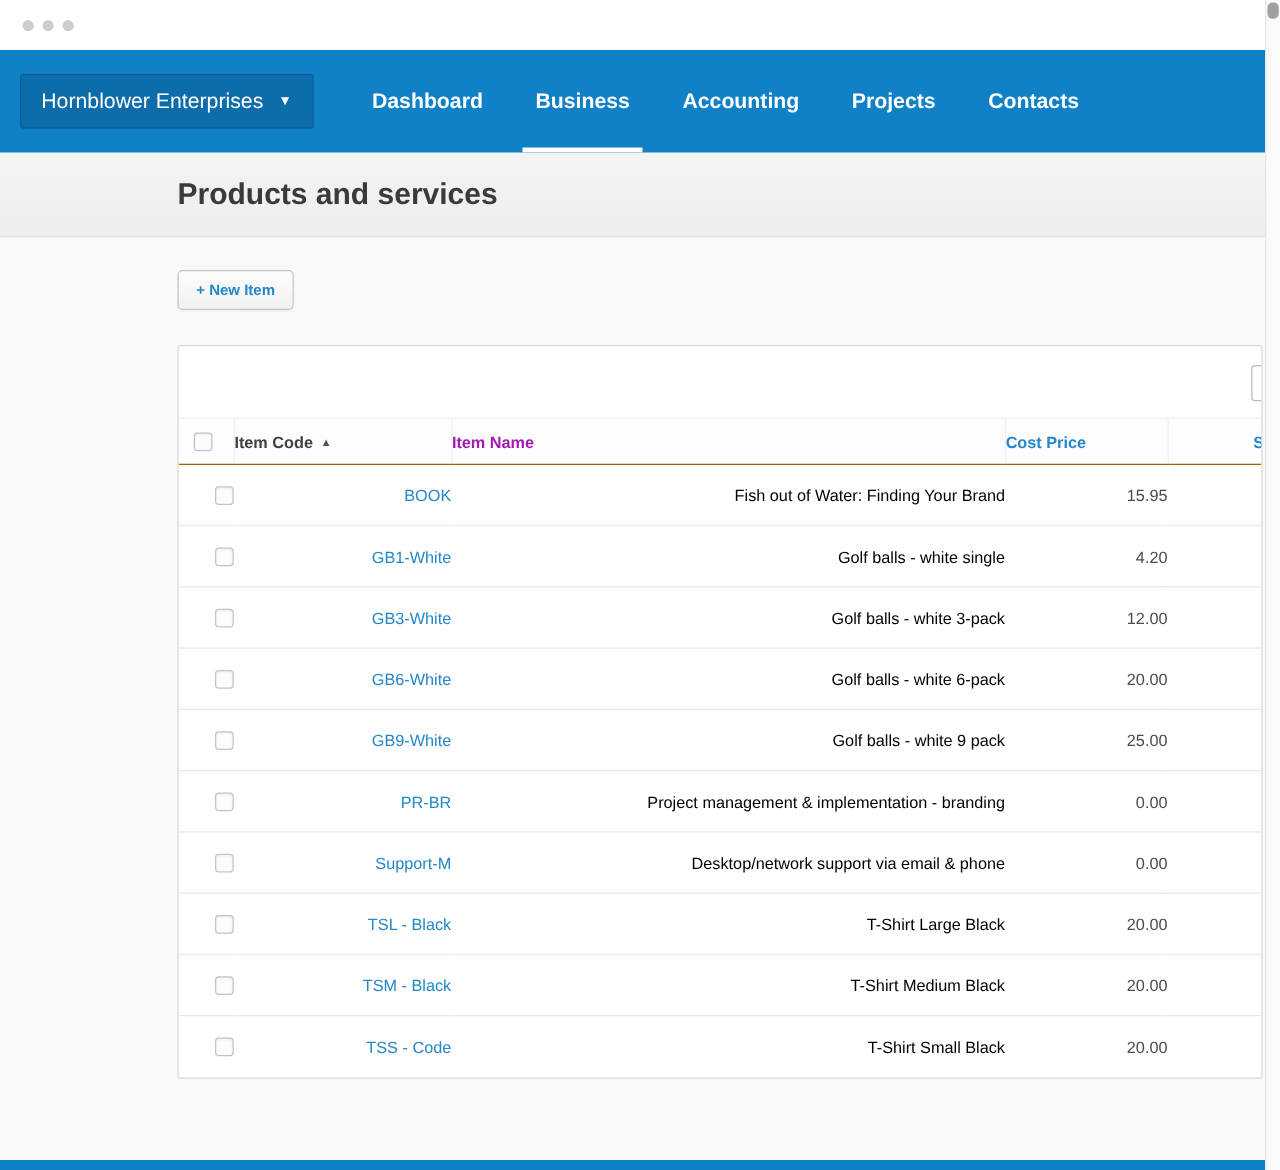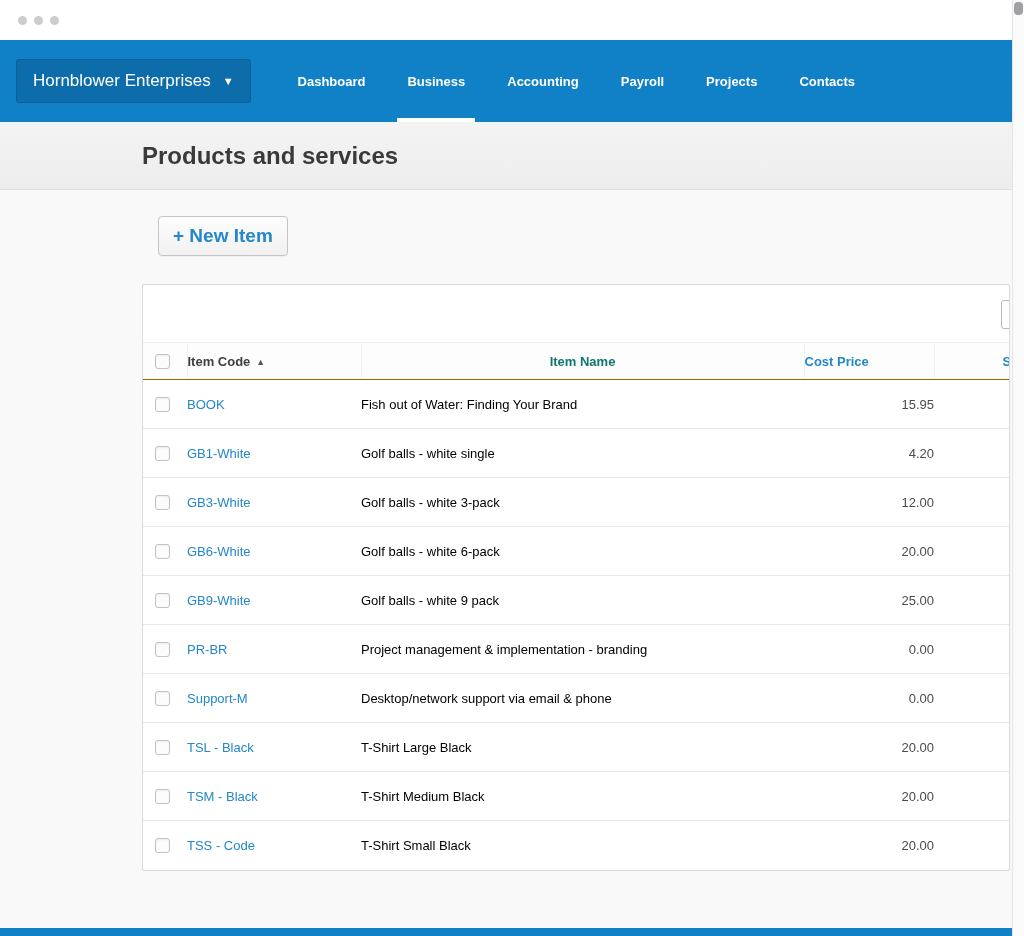--- a/index.html
+++ b/index.html
@@ -65,21 +65,21 @@
     display: flex;
     align-items: stretch;
     height: 100%;
     margin-left: 26px;
   }
   .nav-item {
     display: flex;
     align-items: center;
     position: relative;
     color: #ffffff;
-    font-size: 13px;
+    font-size: 17px;
     font-weight: bold;
     padding: 0 21px;
     cursor: pointer;
     text-decoration: none;
     flex: 0 0 auto;
   }
   .nav-item.active::after {
     content: "";
     position: absolute;
     left: 11px; right: 11px; bottom: 0;
@@ -102,30 +102,29 @@
     color: #3a3a3a;
   }
 
   
   .content {
     padding: 26px 14px 0 142px;
   }
   .new-item-button {
     display: inline-block;
     font-family: "Liberation Sans", sans-serif;
-    font-size: 19px;
+    font-size: 12px;
     font-weight: bold;
     color: #2387c8;
     background: linear-gradient(#fdfdfd, #f1f1f1);
     border: 1px solid #c5c5c5;
     border-radius: 4px;
     padding: 8px 14px;
     cursor: pointer;
     box-shadow: 0 1px 1px rgba(0,0,0,0.04);
-    margin-left: 16px;
   }
 
   
   .items-panel {
     margin-top: 28px;
     background: #ffffff;
     border: 1px solid #d9d9d9;
     border-radius: 2px;
     position: relative;
     overflow: hidden;
@@ -166,36 +165,37 @@
     font-size: 13px;
     font-weight: bold;
     text-align: left;
     vertical-align: middle;
     padding: 0;
     cursor: pointer;
   }
   thead th + th { border-left: 1px solid #f0f0f0; }
   th.h-check { padding-left: 12px; cursor: default; }
   th.h-code  { color: #3f3f3f; }
-  th.h-name  { color: #0f766e; padding-left: 0; text-align: center; }
+  th.h-name  { color: #a21caf; padding-left: 0; }
   th.h-cost  { color: #2387c8; text-align: left; }
   th.h-sale  { color: #2387c8; padding-left: 68px; white-space: nowrap; overflow: visible; }
   .sort-arrow {
     font-size: 9px;
     color: #555555;
     margin-left: 6px;
     vertical-align: 1px;
   }
 
   tbody td {
     height: 49px;
     border-top: 1px solid #e9e9e9;
     font-size: 13px;
     vertical-align: middle;
     padding: 0;
+    text-align: right;
   }
   tbody tr:first-child td { border-top: 1px solid #f1f1f1; }
   td.c-check { padding-left: 12px; }
   td.c-code a {
     color: #2387c8;
     text-decoration: none;
     cursor: pointer;
   }
   td.c-name { color: #000000; }
   td.c-cost { color: #4b4b4b; text-align: right; }
@@ -249,21 +249,20 @@
 
   <div class="navbar">
     <div class="org-picker">
       <span>Hornblower Enterprises</span>
       <span class="org-caret">▼</span>
     </div>
     <nav class="primary-nav">
         <a class="nav-item">Dashboard</a>
         <a class="nav-item active">Business</a>
         <a class="nav-item">Accounting</a>
-        <a class="nav-item">Payroll</a>
         <a class="nav-item">Projects</a>
         <a class="nav-item">Contacts</a>
       </nav>
   </div>
 
   <div class="page-header">
     <h1 class="page-title">Products and services</h1>
   </div>
 
   <div class="content">

